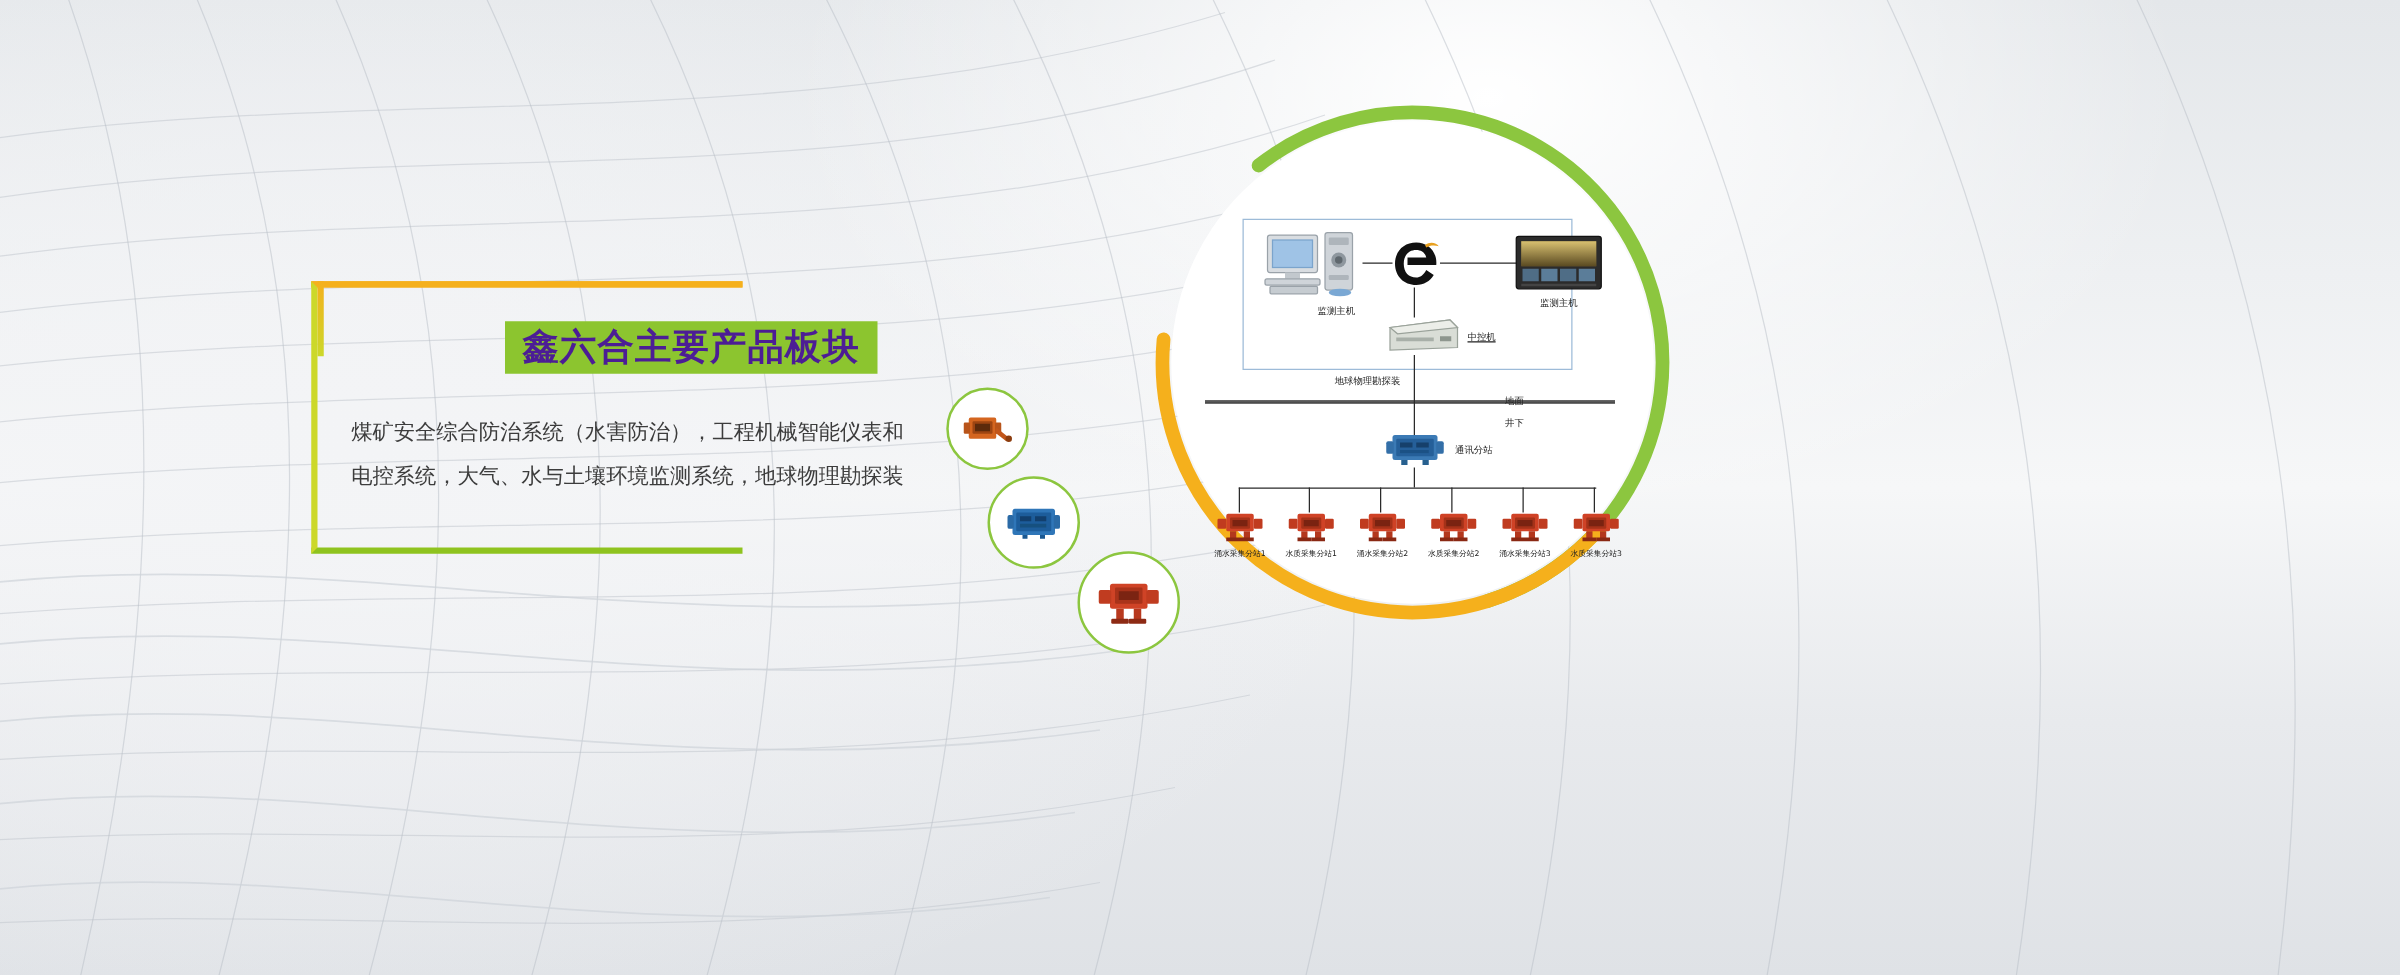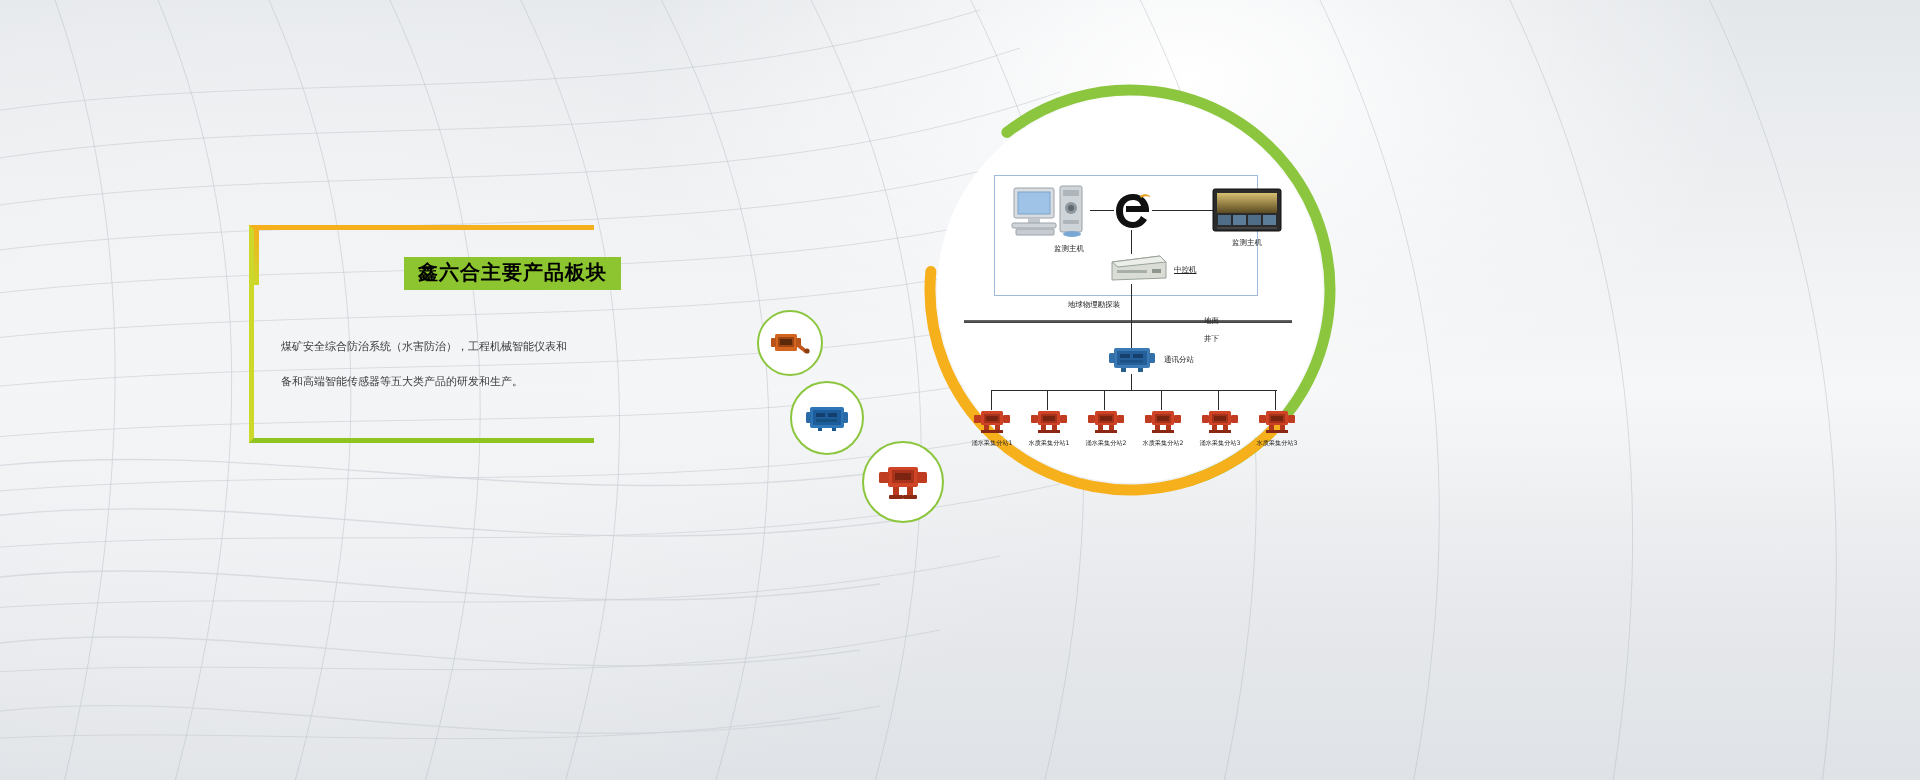--- a/index.html
+++ b/index.html
@@ -37,29 +37,29 @@
     background:#f5b01c;
   }
 
   #title-bar {
     position:absolute; left:404px; top:257px;
     background:#8cc52f;
     padding:5px 14px 7px 14px;
     white-space:nowrap;
   }
   #title-bar .t {
-    font-size:20px; font-weight:bold; color:#000000; letter-spacing:1px;
+    font-size:29px; font-weight:bold; color:#4c1d95; letter-spacing:1px;
     line-height:1.05; font-family:"DejaVu Sans", sans-serif;
   }
 
   #body-text {
     position:absolute; left:281px; top:329px; width:430px;
   }
   #body-text p {
-    font-size:11px; color:#3c3c3c; line-height:35px;
+    font-size:17px; color:#3c3c3c; line-height:35px;
     font-family:"DejaVu Sans", sans-serif; white-space:nowrap;
   }
 
   
   .bubble {
     position:absolute; border-radius:50%;
     background:#ffffff; border:2px solid #8cc63f;
     display:flex; align-items:center; justify-content:center;
   }
   #bubble-1 { left:757px; top:310px; width:66px; height:66px; }
@@ -141,21 +141,21 @@
 
   <div id="frame-top-ext"></div>
   <div id="frame"></div>
 
   <div id="title-bar">
     <span class="t">鑫六合主要产品板块</span>
   </div>
 
   <div id="body-text">
     <p>煤矿安全综合防治系统（水害防治），工程机械智能仪表和</p>
-    <p>备和高端智能传感器等五大类产品的研发和生产。</p>
+    <p>电控系统，大气、水与土壤环境监测系统，地球物理勘探装</p>
   </div>
 
   <div class="bubble" id="bubble-1">
     <svg width="40" height="26" viewBox="0 0 40 26">
       <rect x="5" y="4" width="22" height="17" rx="1.5" fill="#d4651f"></rect>
       <rect x="8" y="7" width="16" height="10" rx="1" fill="#9d4512"></rect>
       <rect x="10" y="9" width="12" height="6" fill="#5c2a0b"></rect>
       <rect x="1" y="8" width="5" height="9" rx="1" fill="#b8541a"></rect>
       <rect x="26" y="8" width="5" height="9" rx="1" fill="#b8541a"></rect>
       <path d="M27,12 L37,20 L35,23 L26,16 Z" fill="#c2561a"></path>

